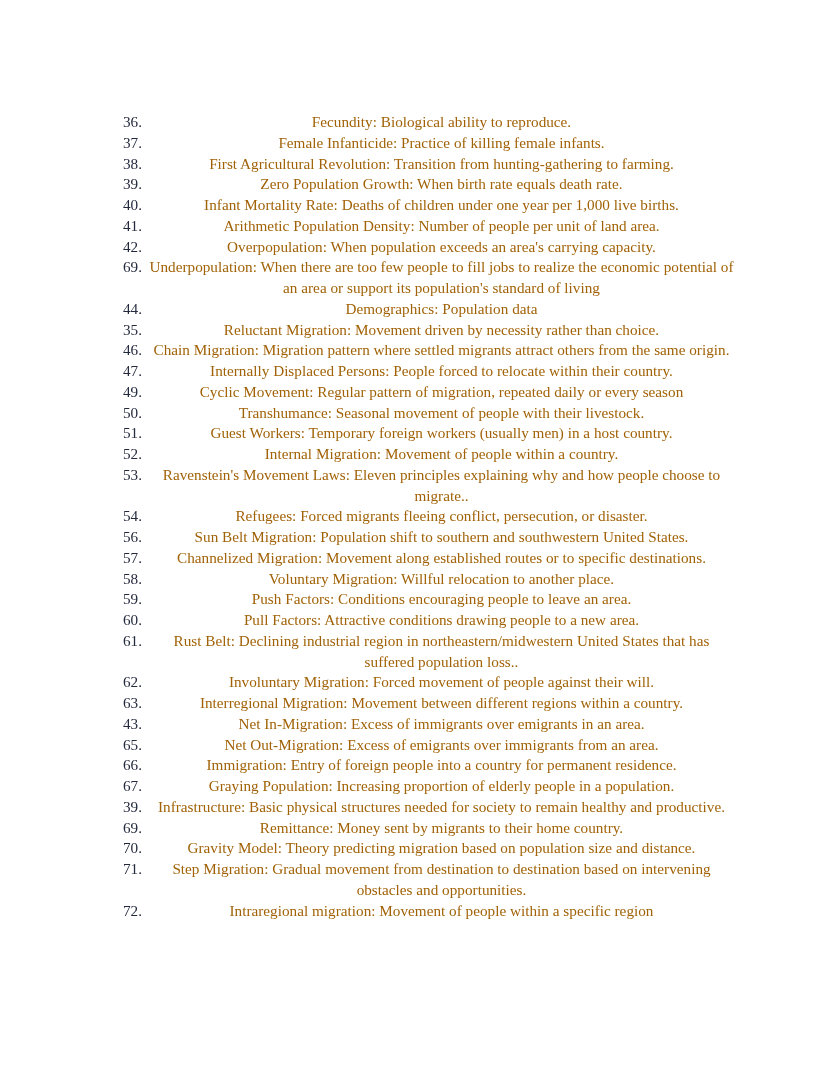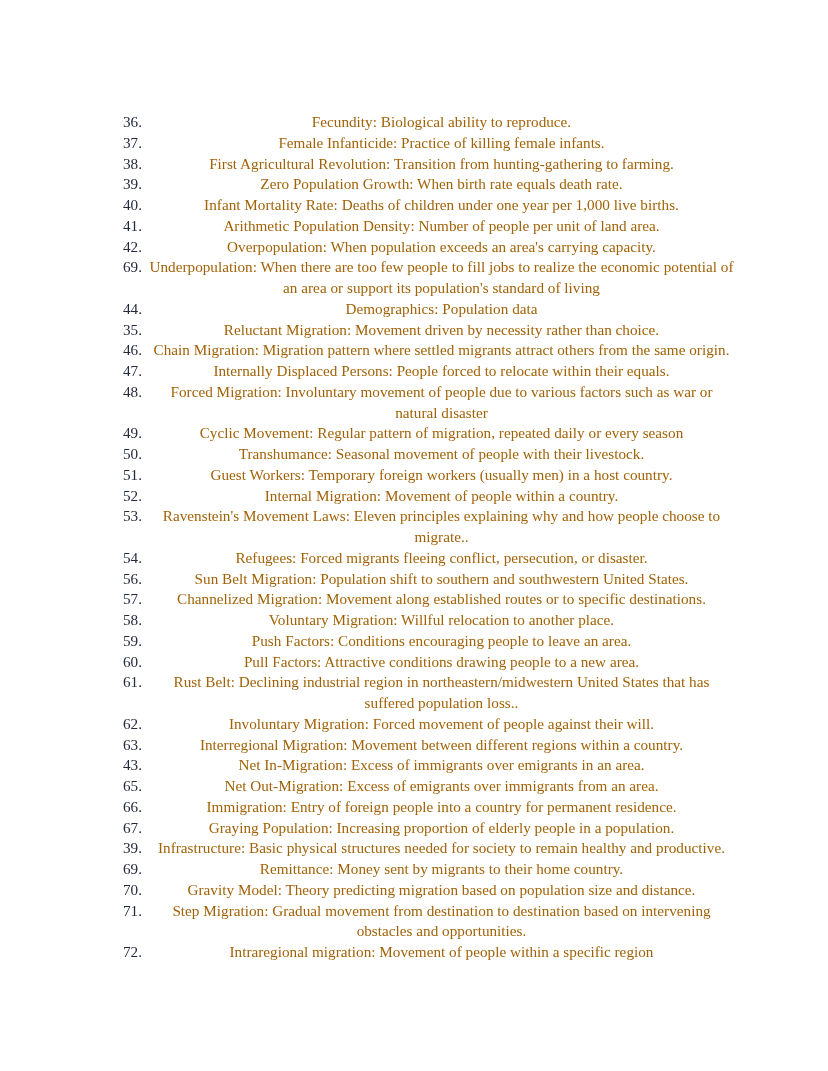--- a/index.html
+++ b/index.html
@@ -106,25 +106,21 @@
       <li class="glossary-item">
         <span class="item-number">35.</span>
         <span class="item-text">Reluctant Migration: Movement driven by necessity rather than choice.</span>
       </li>
       <li class="glossary-item">
         <span class="item-number">46.</span>
         <span class="item-text">Chain Migration: Migration pattern where settled migrants attract others from the same origin.</span>
       </li>
       <li class="glossary-item">
         <span class="item-number">47.</span>
-        <span class="item-text">Internally Displaced Persons: People forced to relocate within their equals.</span>
-      </li>
-      <li class="glossary-item">
-        <span class="item-number">48.</span>
-        <span class="item-text">Forced Migration: Involuntary movement of people due to various factors such as war or natural disaster</span>
+        <span class="item-text">Internally Displaced Persons: People forced to relocate within their country.</span>
       </li>
       <li class="glossary-item">
         <span class="item-number">49.</span>
         <span class="item-text">Cyclic Movement: Regular pattern of migration, repeated daily or every season</span>
       </li>
       <li class="glossary-item">
         <span class="item-number">50.</span>
         <span class="item-text">Transhumance: Seasonal movement of people with their livestock.</span>
       </li>
       <li class="glossary-item">

